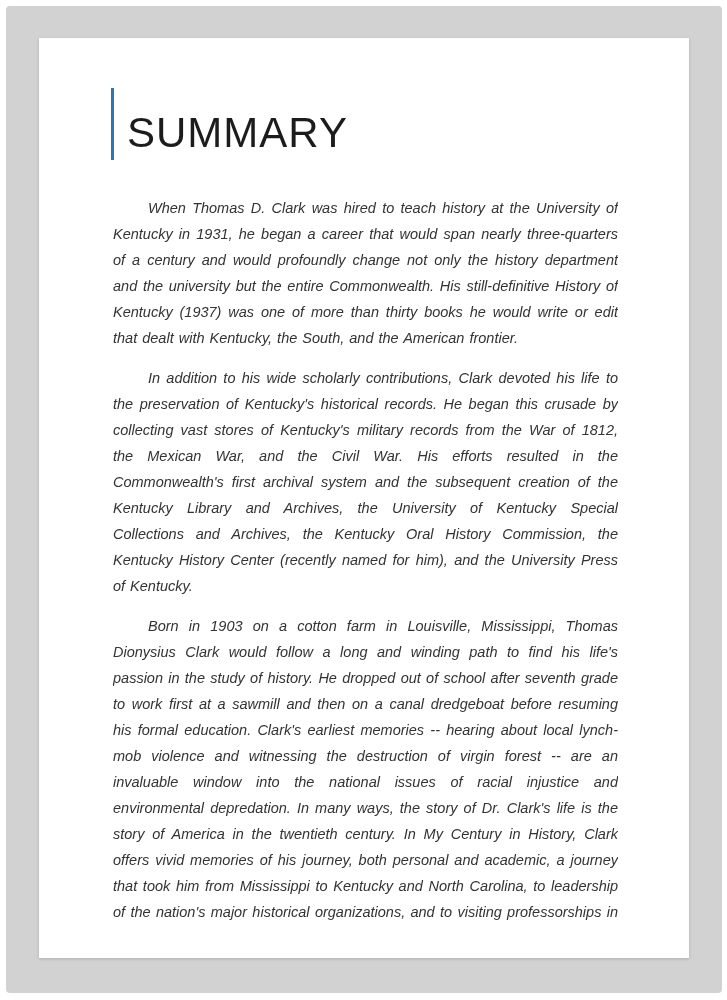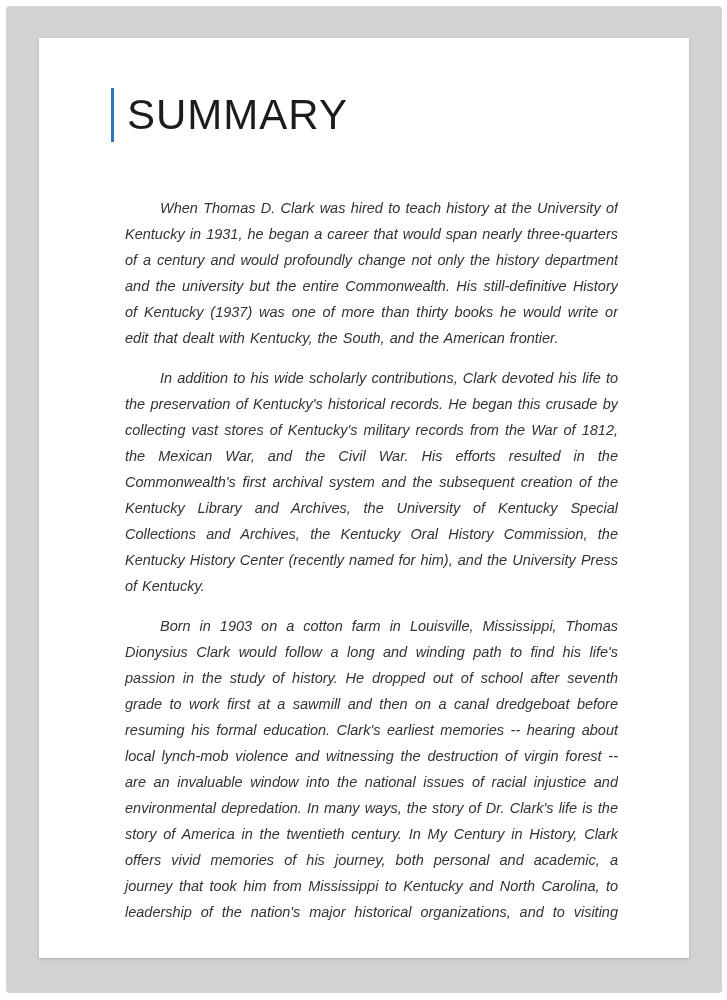--- a/index.html
+++ b/index.html
@@ -43,37 +43,38 @@
     border-left: 3px solid var(--accent-bar);
     padding-left: 13px;
   }
   .page-title {
     font-size: 42px;
     font-weight: 300;
     letter-spacing: 1px;
     line-height: 54px;
     color: var(--title-text);
     white-space: nowrap;
+    margin-top: 18px;
   }
   .body-text {
     position: absolute;
     left: 74px;
     right: 71px;
     top: 157px;
     height: 735px;
     overflow: hidden;
   }
   .body-text p {
     font-style: italic;
     font-size: 14.5px;
     line-height: 26px;
     color: var(--body-text);
     text-align: justify;
     text-indent: 35px;
-    margin: 0 0 14px 12px;
+    margin: 0 0 14px 0;
     word-spacing: 1px;
   }
 </style>
 </head>
 <body>
 
 <div class="screen">
   <div class="canvas">
     <div class="page">
 

